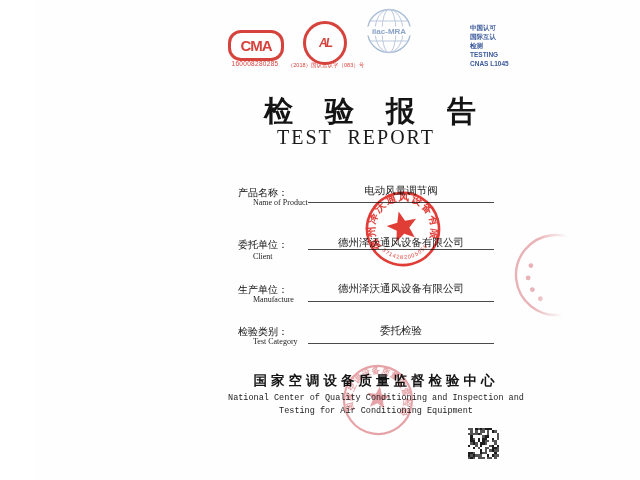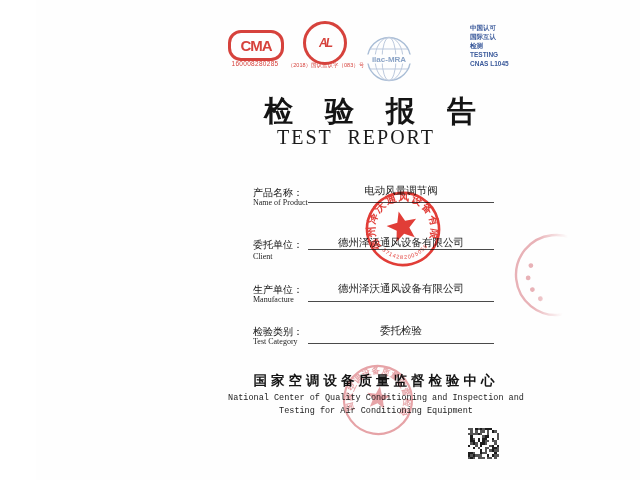--- a/index.html
+++ b/index.html
@@ -11,38 +11,38 @@
 
   
   .cma-box{left:192px;top:30px;width:50px;height:25px;border:3px solid #d6423c;border-radius:13px;
     display:flex;align-items:center;justify-content:center;}
   .cma-box span{font-size:15px;font-weight:bold;color:#d6423c;letter-spacing:-1px;font-family:"Liberation Sans",sans-serif;}
   .cma-number{left:188px;top:60px;width:62px;text-align:center;font-size:6.5px;color:#d6423c;letter-spacing:.3px;}
   .al-circle{left:267px;top:21px;width:38px;height:38px;border:3px solid #d6423c;border-radius:50%;
     display:flex;align-items:center;justify-content:center;}
   .al-circle span{font-size:12px;font-weight:bold;font-style:italic;color:#d6423c;letter-spacing:-2px;}
   .al-caption{left:246px;top:62px;width:88px;text-align:center;font-size:5.5px;color:#d6423c;white-space:nowrap;}
-  .ilac-wrap{left:330px;top:36px;width:46px;height:46px;}
+  .ilac-wrap{left:330px;top:8px;width:46px;height:46px;}
   .cnas-wrap{left:377px;top:25px;width:56px;height:30px;}
   .accred{left:434px;top:23px;width:56px;font-size:6.5px;line-height:9px;font-weight:bold;color:#3b5a9b;}
   .accred .en{font-size:6.5px;}
 
   
   .title-zh{left:228px;top:92px;font-size:29px;font-weight:bold;letter-spacing:32px;white-space:nowrap;color:#141414;}
   .title-en{left:40px;top:126px;width:560px;text-align:center;font-family:"Liberation Serif",serif;
     font-size:20px;letter-spacing:2px;word-spacing:8px;color:#1a1a1a;}
   .report-no{left:40px;top:154px;width:560px;text-align:center;font-family:"Liberation Mono",monospace;
     font-size:9px;letter-spacing:.5px;color:#2a2a2a;}
 
   
   .watermark{left:163px;top:196px;font-size:152px;line-height:158px;font-weight:bold;
     letter-spacing:-14px;color:rgba(85,78,70,0.09);z-index:0;white-space:nowrap;}
 
   
-  .lbl-zh{left:217px;font-size:10px;color:#111;z-index:2;white-space:nowrap;}
+  .lbl-zh{left:202px;font-size:10px;color:#111;z-index:2;white-space:nowrap;}
   .lbl-en{left:217px;font-size:8px;font-family:"Liberation Serif",serif;color:#222;z-index:2;white-space:nowrap;}
   .uline{left:272px;width:186px;height:1px;background:#4a4a4a;z-index:2;}
   .fval{left:272px;width:186px;text-align:center;font-size:10.5px;color:#1d1d1d;z-index:2;white-space:nowrap;}
 
   
   .footer-zh{left:40px;top:372px;width:600px;text-align:center;font-size:13.5px;font-weight:bold;
     letter-spacing:4px;color:#141414;z-index:2;}
   .footer-en{left:40px;width:600px;text-align:center;font-family:"Liberation Mono",monospace;
     font-size:8.5px;color:#1d1d1d;z-index:2;}
 

